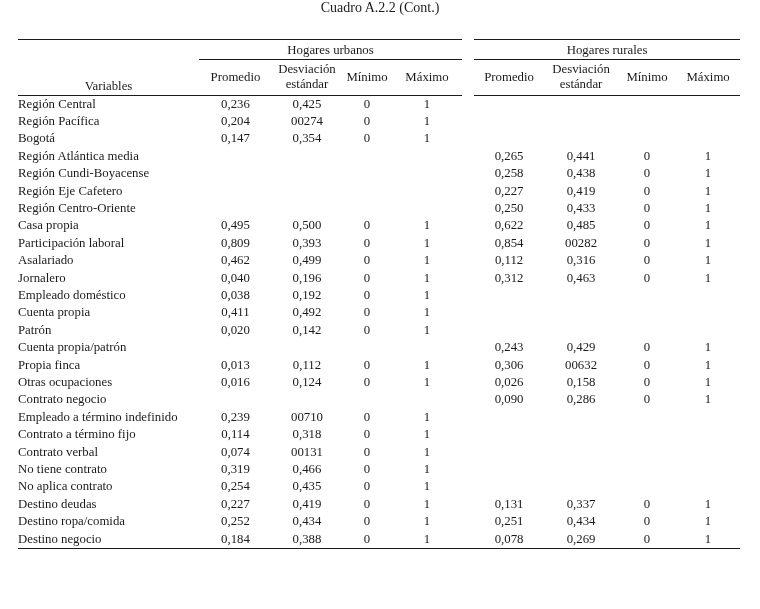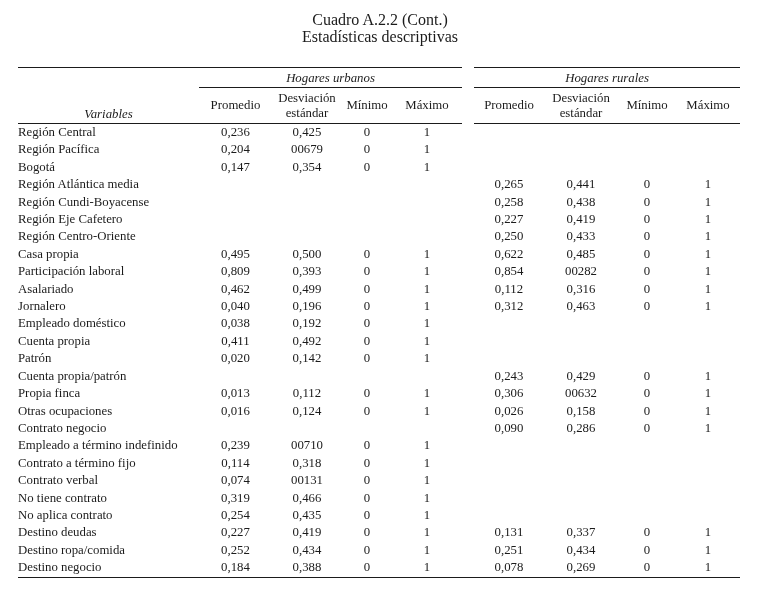--- a/index.html
+++ b/index.html
@@ -6,41 +6,41 @@
   .page {
     width: 760px;
     height: 609px;
     background: #ffffff;
     color: #1b1b1b;
     font-family: "Liberation Serif", "DejaVu Serif", serif;
     position: relative;
     overflow: hidden;
   }
   .title-block {
-    padding-top: 12px;
+    padding-top: 0;
     text-align: center;
-    font-size: 16px;
+    font-size: 14px;
     line-height: 16.5px;
   }
   table.stats {
     border-collapse: collapse;
     table-layout: fixed;
     width: 722px;
     margin: 22px 0 0 18px;
     border-bottom: 1.5px solid #1b1b1b;
     font-size: 12.8px;
   }
   table.stats th, table.stats td {
     padding: 0;
     font-weight: normal;
     overflow: hidden;
     white-space: nowrap;
   }
   tr.group-row { height: 20px; }
-  tr.group-row th { vertical-align: bottom; line-height: 18px; font-style: italic; }
+  tr.group-row th { vertical-align: bottom; line-height: 18px; }
   th.var-head {
     text-align: center;
     vertical-align: middle;
     padding-left: 7px;
     border-top: 1.5px solid #1b1b1b;
     border-bottom: 1.5px solid #1b1b1b;
   }
   th.group-head {
     text-align: center;
     border-top: 1.5px solid #1b1b1b;
@@ -60,21 +60,20 @@
   td.var { text-align: left; padding-left: 7px; margin-top: 6px; }
   td.num { text-align: center; }
 </style>
 </head>
 <body>
 
 <div class="page">
 
   <div class="title-block">
     <div>Cuadro A.2.2 (Cont.)</div>
-    <div>Estadísticas descriptivas</div>
   </div>
 
   <table class="stats">
     <colgroup>
       <col style="width:181px">
       <col style="width:73px">
       <col style="width:70px">
       <col style="width:50px">
       <col style="width:70px">
       <col style="width:12px">
@@ -110,21 +109,21 @@
           <td class="num">1</td>
           <td class="gapcol"></td>
           <td class="num"></td>
           <td class="num"></td>
           <td class="num"></td>
           <td class="num"></td>
         </tr>
         <tr>
           <td class="var">Región Pacífica</td>
           <td class="num">0,204</td>
-          <td class="num">00679</td>
+          <td class="num">00274</td>
           <td class="num">0</td>
           <td class="num">1</td>
           <td class="gapcol"></td>
           <td class="num"></td>
           <td class="num"></td>
           <td class="num"></td>
           <td class="num"></td>
         </tr>
         <tr>
           <td class="var">Bogotá</td>

